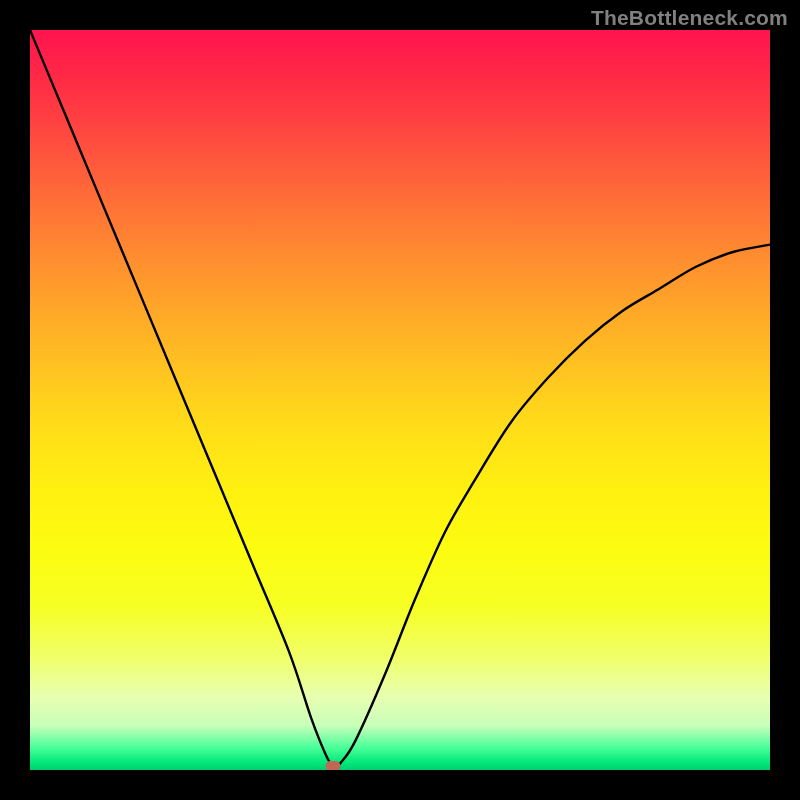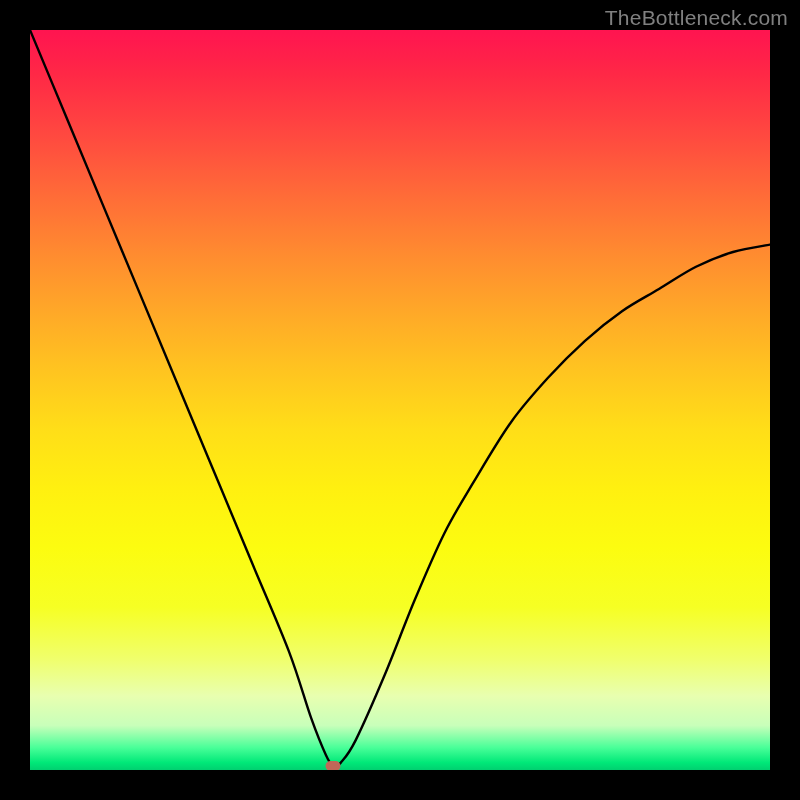--- a/index.html
+++ b/index.html
@@ -4,20 +4,21 @@
 <style>
   * { margin: 0; padding: 0; box-sizing: border-box; }
   html, body { width: 800px; height: 800px; overflow: hidden; }
   body { background: #000; font-family: Arial, Helvetica, sans-serif; }
 
   .frame {
     position: relative;
     width: 800px;
     height: 800px;
     background: #000;
+    font-weight: bold;
   }
 
   .plot-area {
     position: absolute;
     left: 30px;
     top: 30px;
     width: 740px;
     height: 740px;
     overflow: hidden;
     background: linear-gradient(

